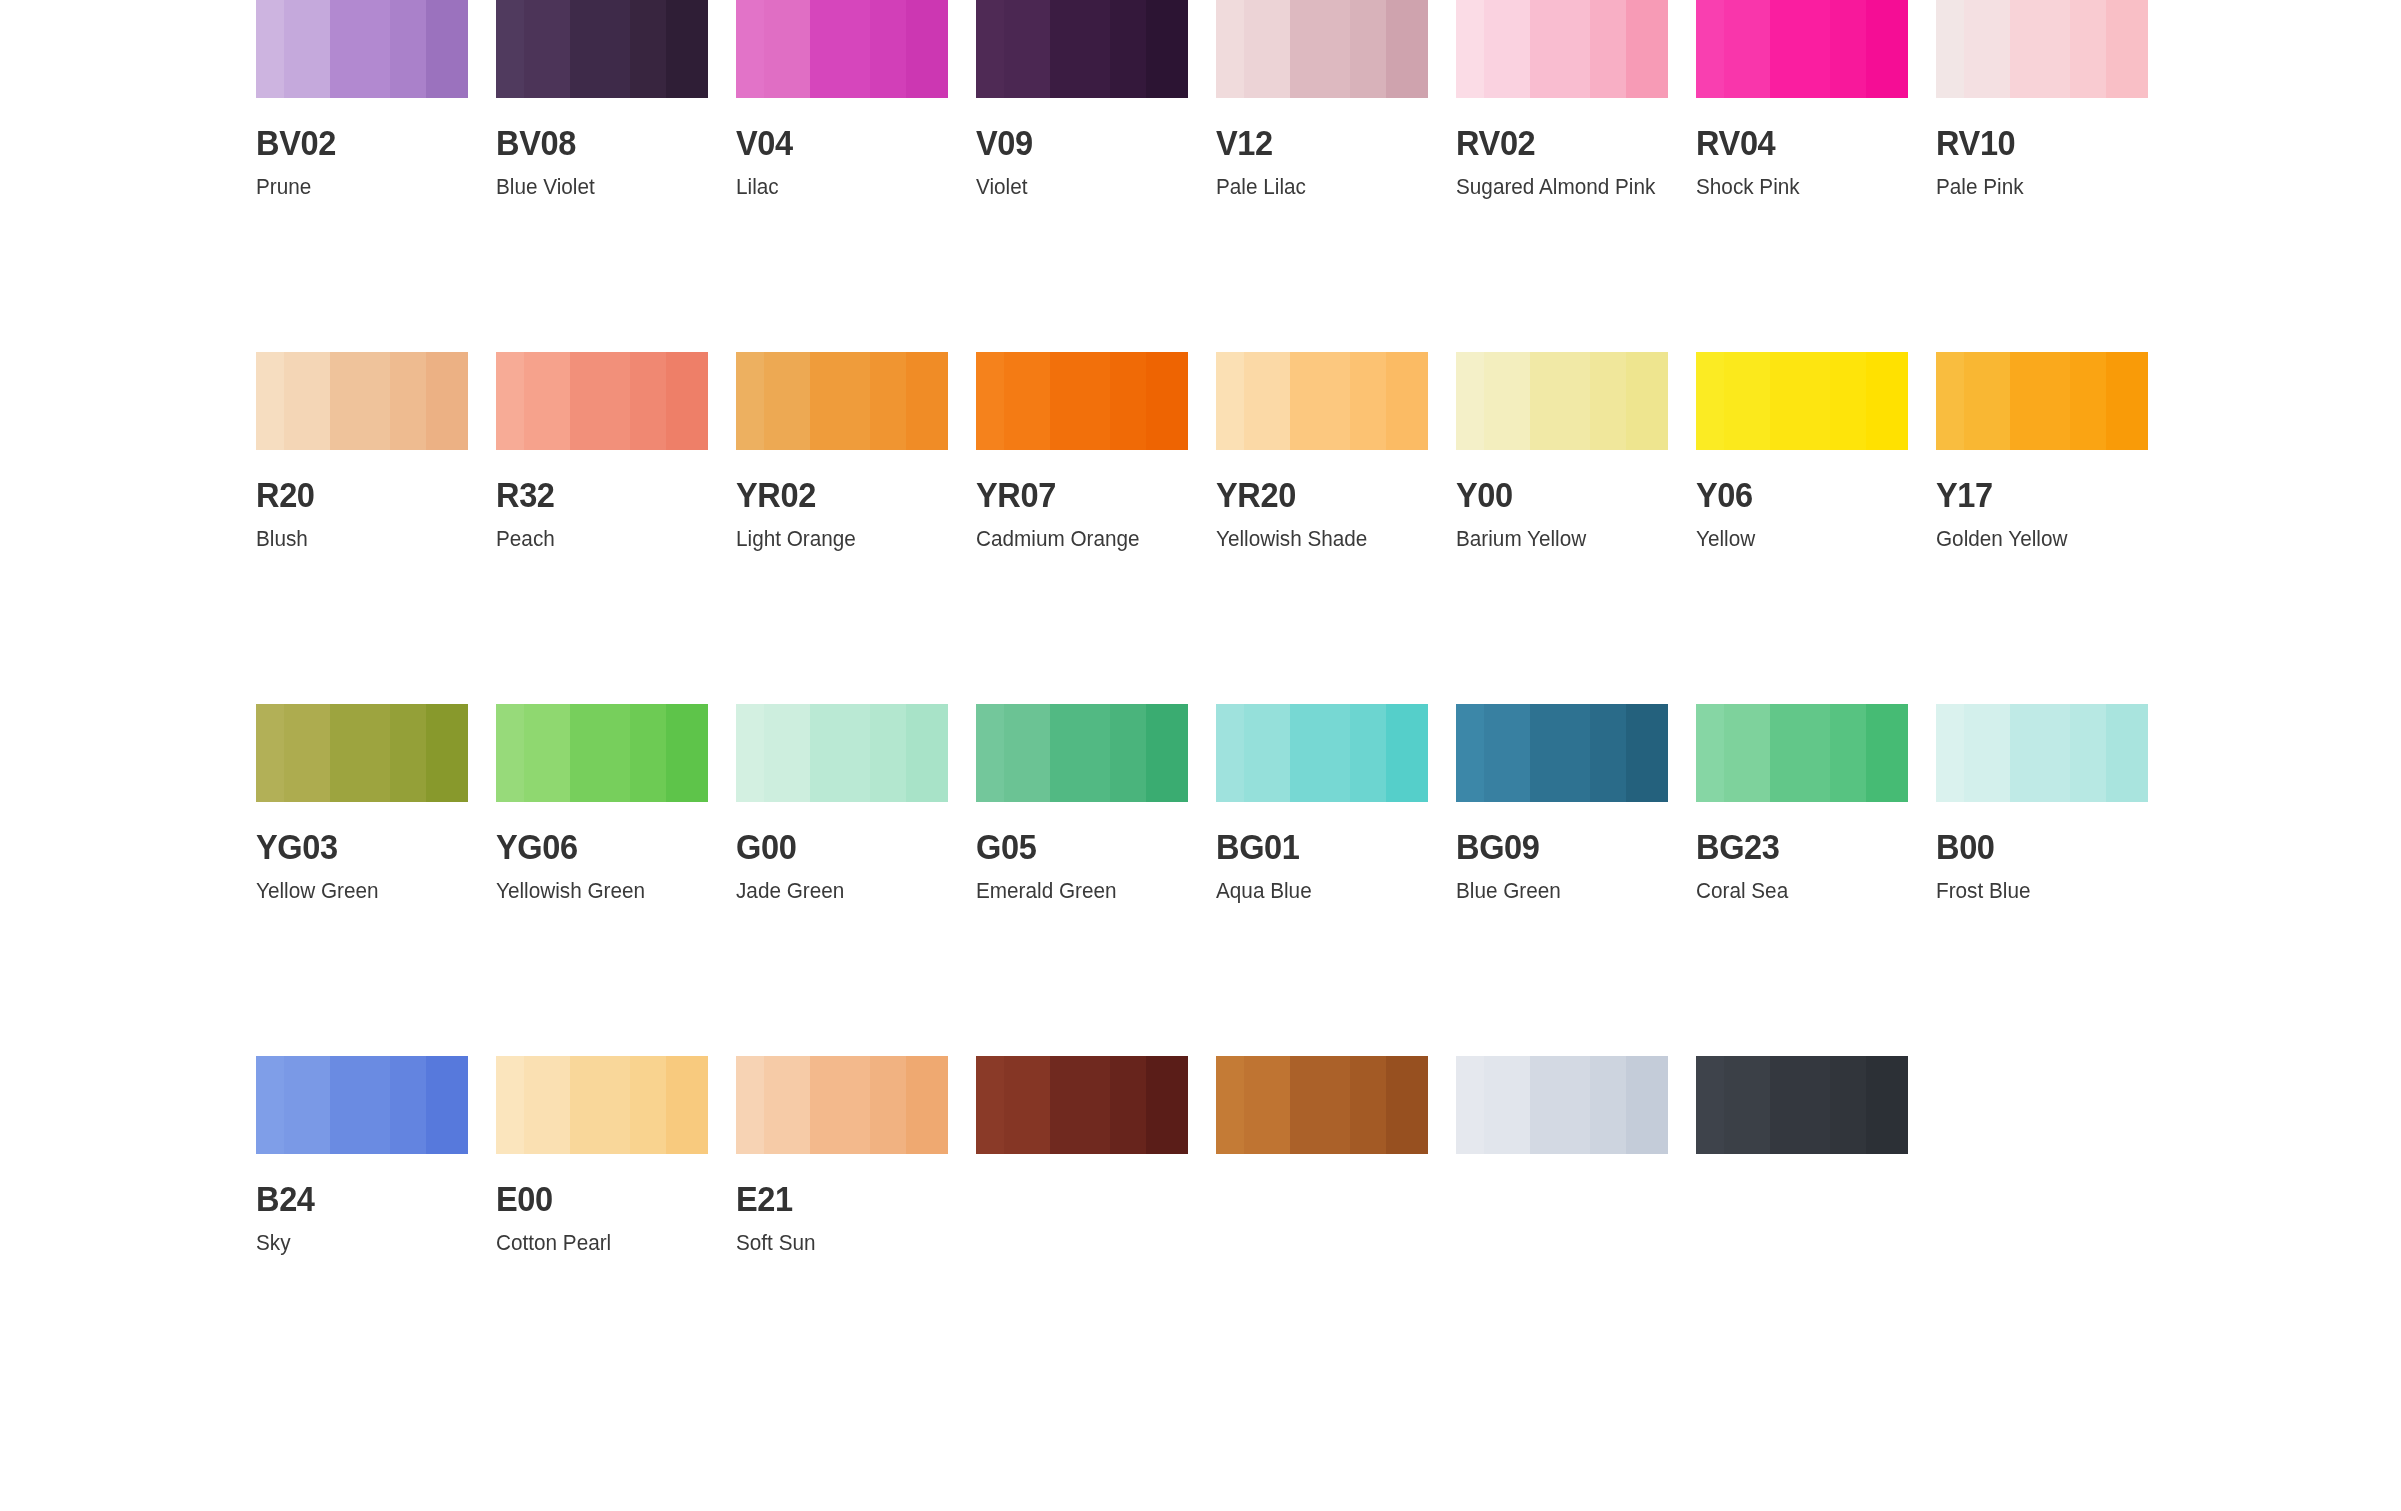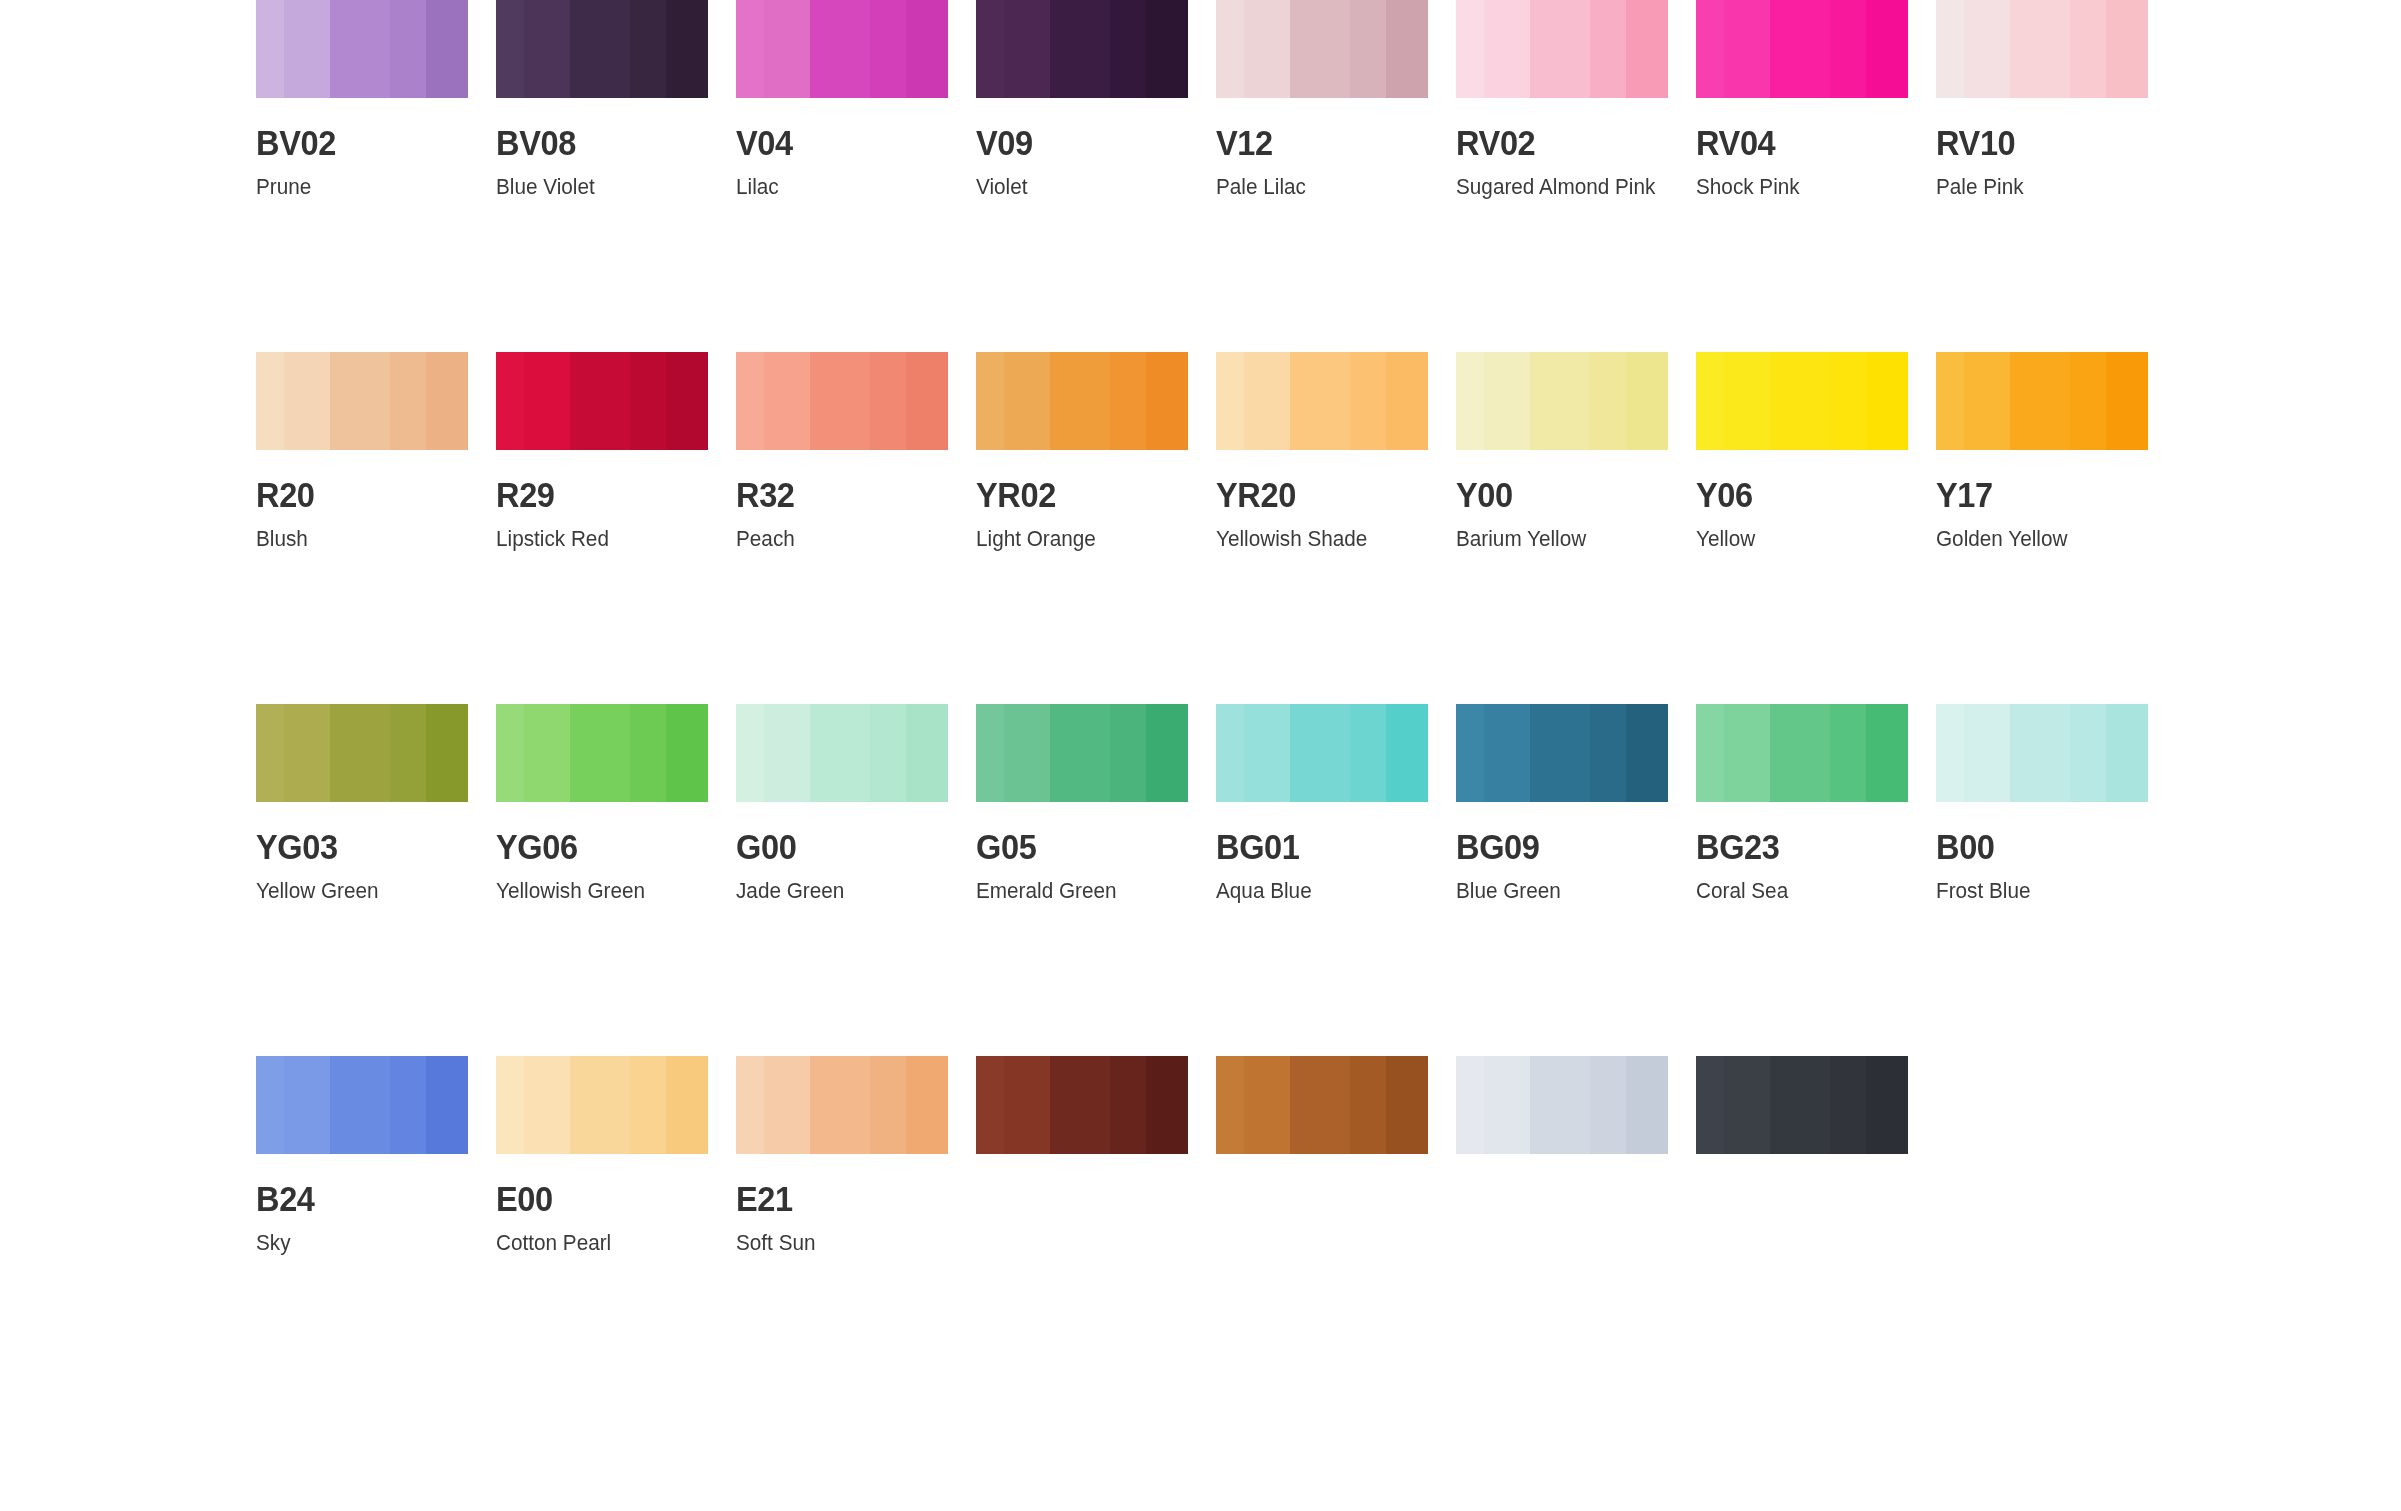--- a/index.html
+++ b/index.html
@@ -162,31 +162,20 @@
           <span class="band" style="background: rgb(244, 214, 182); width: 22%;"></span>
           <span class="band" style="background: rgb(239, 195, 155); width: 28%;"></span>
           <span class="band" style="background: rgb(238, 187, 144); width: 17%;"></span>
           <span class="band" style="background: rgb(236, 177, 132); width: 20%;"></span>
         </div>
         <div class="code">R20</div>
         <div class="name">Blush</div>
       </div>
       <div class="cell">
         <div class="swatch">
-          <span class="band" style="background: rgb(222, 17, 64); width: 13%;"></span>
-          <span class="band" style="background: rgb(218, 13, 60); width: 22%;"></span>
-          <span class="band" style="background: rgb(198, 11, 54); width: 28%;"></span>
-          <span class="band" style="background: rgb(187, 9, 50); width: 17%;"></span>
-          <span class="band" style="background: rgb(178, 8, 47); width: 20%;"></span>
-        </div>
-        <div class="code">R29</div>
-        <div class="name">Lipstick Red</div>
-      </div>
-      <div class="cell">
-        <div class="swatch">
           <span class="band" style="background: rgb(247, 171, 150); width: 13%;"></span>
           <span class="band" style="background: rgb(246, 162, 140); width: 22%;"></span>
           <span class="band" style="background: rgb(242, 144, 122); width: 28%;"></span>
           <span class="band" style="background: rgb(240, 136, 114); width: 17%;"></span>
           <span class="band" style="background: rgb(238, 127, 104); width: 20%;"></span>
         </div>
         <div class="code">R32</div>
         <div class="name">Peach</div>
       </div>
       <div class="cell">
@@ -195,20 +184,31 @@
           <span class="band" style="background: rgb(237, 169, 83); width: 22%;"></span>
           <span class="band" style="background: rgb(239, 156, 59); width: 28%;"></span>
           <span class="band" style="background: rgb(240, 149, 49); width: 17%;"></span>
           <span class="band" style="background: rgb(240, 140, 38); width: 20%;"></span>
         </div>
         <div class="code">YR02</div>
         <div class="name">Light Orange</div>
       </div>
       <div class="cell">
         <div class="swatch">
+          <span class="band" style="background: rgb(245, 130, 28); width: 13%;"></span>
+          <span class="band" style="background: rgb(244, 123, 20); width: 22%;"></span>
+          <span class="band" style="background: rgb(242, 112, 11); width: 28%;"></span>
+          <span class="band" style="background: rgb(240, 106, 6); width: 17%;"></span>
+          <span class="band" style="background: rgb(238, 100, 2); width: 20%;"></span>
+        </div>
+        <div class="code">YR07</div>
+        <div class="name">Cadmium Orange</div>
+      </div>
+      <div class="cell">
+        <div class="swatch">
           <span class="band" style="background: rgb(251, 224, 180); width: 13%;"></span>
           <span class="band" style="background: rgb(251, 217, 166); width: 22%;"></span>
           <span class="band" style="background: rgb(252, 200, 127); width: 28%;"></span>
           <span class="band" style="background: rgb(252, 194, 114); width: 17%;"></span>
           <span class="band" style="background: rgb(251, 187, 100); width: 20%;"></span>
         </div>
         <div class="code">YR20</div>
         <div class="name">Yellowish Shade</div>
       </div>
       <div class="cell">

